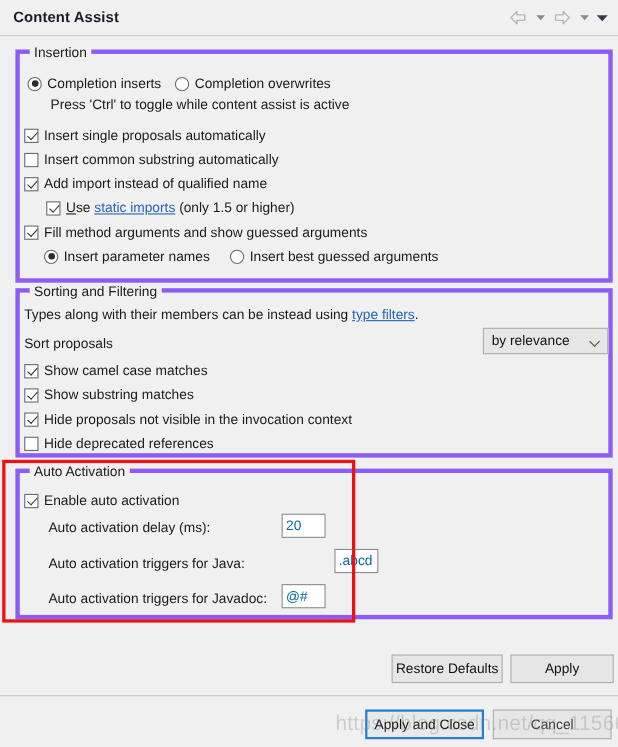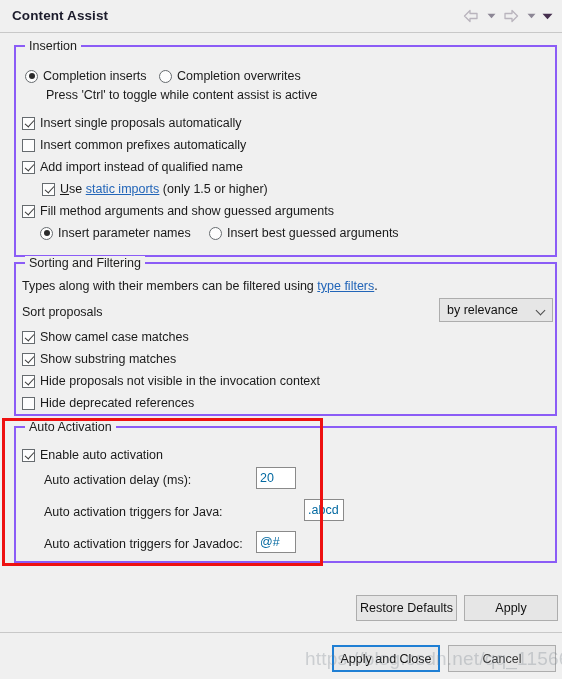--- a/index.html
+++ b/index.html
@@ -61,21 +61,21 @@
     position: absolute;
     left: 0; top: 33px;
     width: 562px;
     height: 549px;
     background: #f0f0f0;
   }
 
   
   .group {
     position: absolute;
-    border: 2px solid #8b5cf6;
+    border: 4px solid #8b5cf6;
     box-sizing: border-box;
   }
   .group-legend {
     position: absolute;
     top: -8px;
     left: 9px;
     background: #f0f0f0;
     padding: 0 4px;
     font-size: 12.5px;
     color: #20201f;
@@ -276,21 +276,21 @@
 
   <div class="plain-text" style="left:46px; top:55px;">Press 'Ctrl' to toggle while content assist is active</div>
 
   <div class="row" style="left:22px; top:83px;">
     <span class="cb checked"></span>
     <span class="lbl">Insert single proposals automatically</span>
   </div>
 
   <div class="row" style="left:22px; top:105px;">
     <span class="cb"></span>
-    <span class="lbl">Insert common prefixes automatically</span>
+    <span class="lbl">Insert common substring automatically</span>
   </div>
 
   <div class="row" style="left:22px; top:127px;">
     <span class="cb checked"></span>
     <span class="lbl">Add import instead of qualified name</span>
   </div>
 
   <div class="row" style="left:42px; top:149px;">
     <span class="cb checked"></span>
     <span class="lbl">
@@ -311,21 +311,21 @@
   <div class="row" style="left:209px; top:193px;">
     <span class="rb"></span>
     <span class="lbl">Insert best guessed arguments</span>
   </div>
 
   <div class="group" style="left:14px; top:229px; width:543px; height:154px;">
     <div class="group-legend">Sorting and Filtering</div>
   </div>
 
   <div class="plain-text" style="left:22px; top:246px;">
-    <span>Types along with their members can be filtered using </span><span class="link">type filters</span><span>.</span>
+    <span>Types along with their members can be instead using </span><span class="link">type filters</span><span>.</span>
   </div>
 
   <div class="plain-text" style="left:22px; top:272px;">Sort proposals</div>
 
   <div class="combo" style="left:439px; top:265px; width:114px;text-align:center;">
     <span>by relevance</span>
     <span class="chev"></span>
   </div>
 
   <div class="row" style="left:22px; top:297px;">

